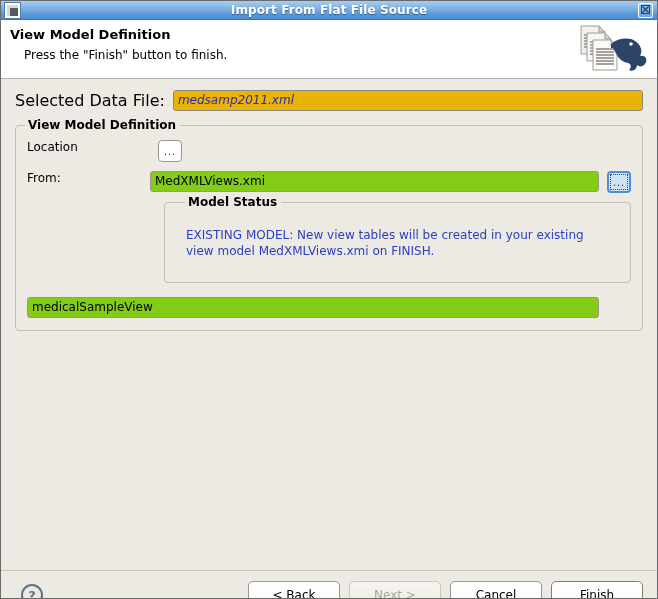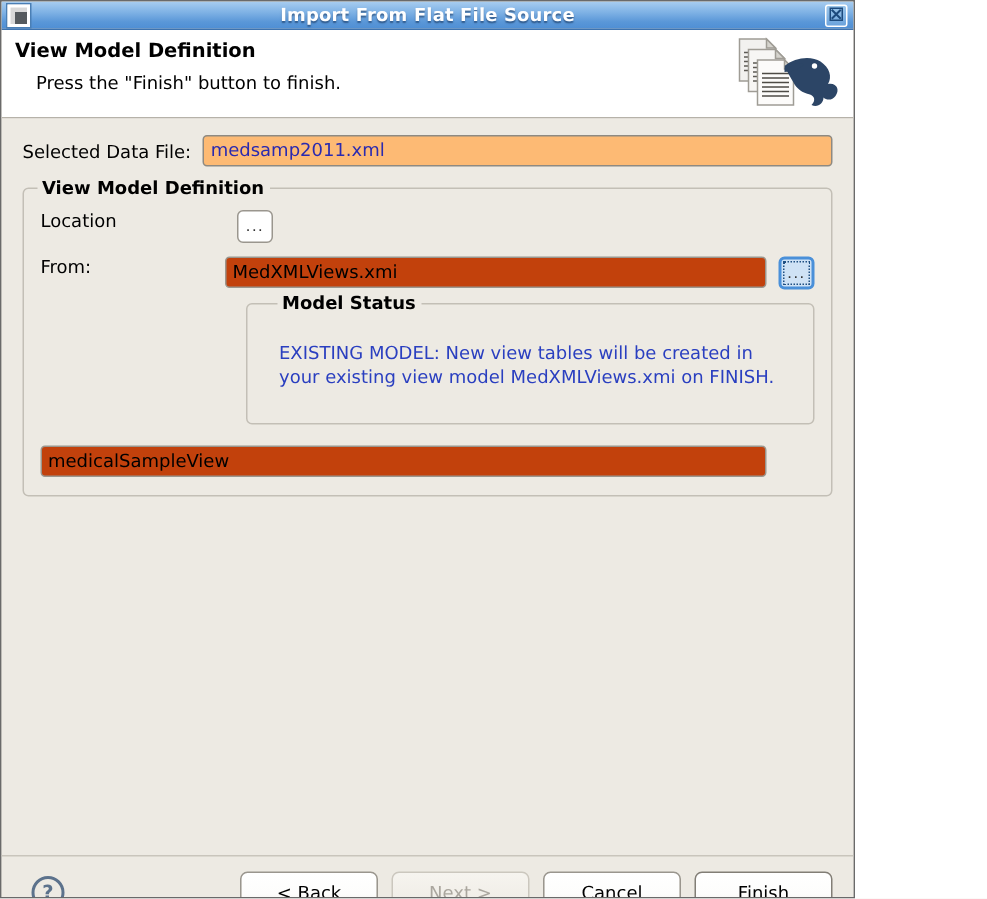--- a/index.html
+++ b/index.html
@@ -8,21 +8,21 @@
     background: #ffffff;
   }
   body {
     font-family: "DejaVu Sans", "Liberation Sans", sans-serif;
     font-size: 12px;
     color: #000000;
   }
 
   .window {
     position: relative;
-    width: 570px;
+    width: 658px;
     height: 599px;
     box-sizing: border-box;
     background: #EDEAE3;
     border: 1px solid #6a6a6a;
     overflow: hidden;
   }
 
   
   .titlebar {
     position: relative;
@@ -117,42 +117,43 @@
     background: #EDEAE3;
     padding: 0;
   }
 
   .row-datafile {
     display: flex;
     align-items: center;
     padding: 11px 14px 0 14px;
   }
   .row-datafile .lbl {
-    font-size: 12px;
+    font-size: 16px;
     white-space: nowrap;
     margin-right: 8px;
   }
 
   
   .field {
     box-sizing: border-box;
     height: 21px;
     line-height: 19px;
     padding: 0 4px;
     border: 1px solid #9a968e;
     border-radius: 3px;
-    background: #c2410c;
+    background: #84cc16;
     font-size: 12px;
     color: #000000;
     overflow: hidden;
     white-space: nowrap;
   }
   .field.readonly {
-    background: #fdba74;
+    background: #eab308;
     border-color: #8e8a82;
+    font-style: italic;
   }
   .field.blue-text { color: #2a2ab0; }
 
   
   .group {
     position: relative;
     margin: 14px 14px 0 14px;
     border: 1px solid #c3bfb6;
     border-radius: 4px;
     padding: 14px 11px 12px 11px;

